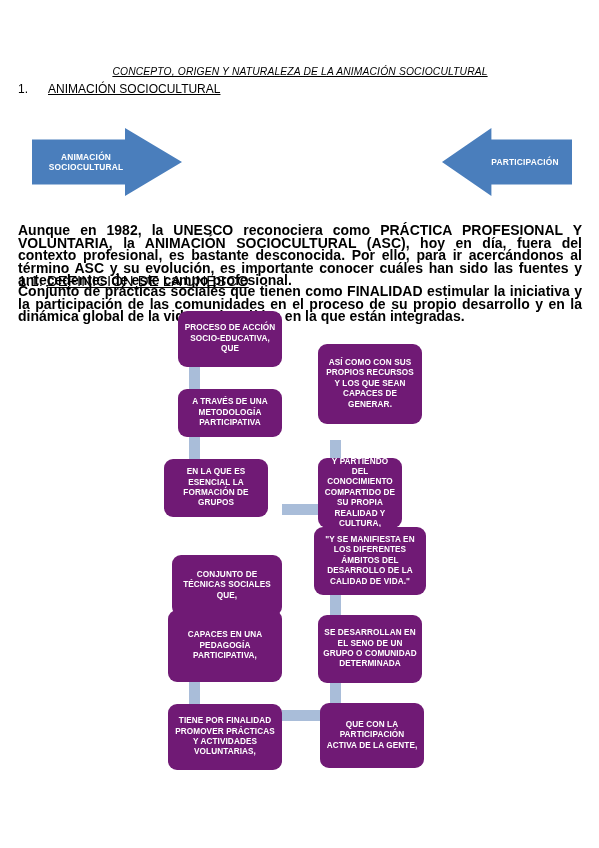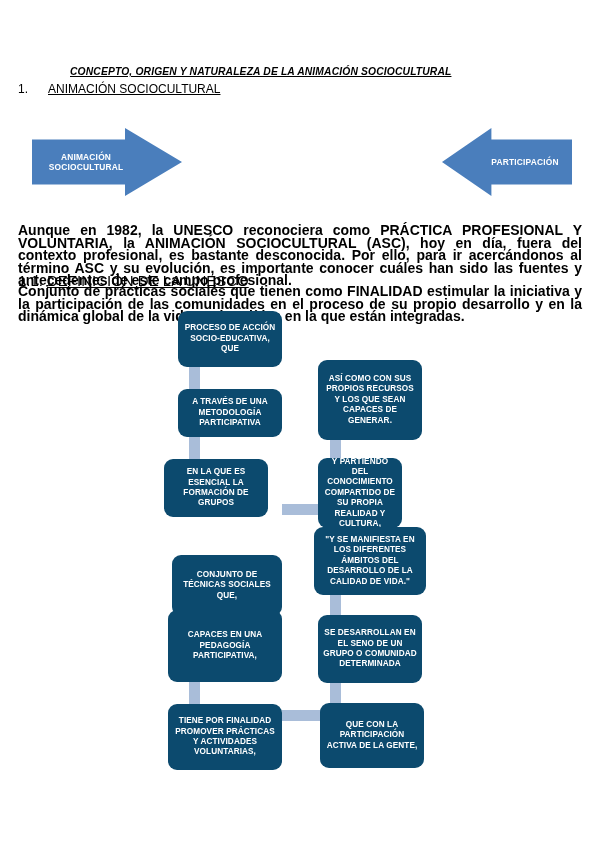--- a/index.html
+++ b/index.html
@@ -22,23 +22,23 @@
     inset: 0;
     background: #ffffff;
   }
 
   
   .doc-title {
     position: absolute;
     left: 70px;
     top: 66px;
     width: 460px;
-    text-align: left;
+    text-align: center;
     font-size: 10.3px;
-    font-weight: bold;
+    font-weight: normal;
     font-style: italic;
     text-decoration: underline;
     letter-spacing: 0.15px;
     white-space: nowrap;
   }
 
   .section-line {
     position: absolute;
     left: 18px;
     top: 82px;
@@ -101,21 +101,21 @@
     clip-path: polygon(100% 17%, 38% 17%, 38% 0%, 0% 50%, 38% 100%, 38% 83%, 100% 83%);
     padding-left: 36px;
     box-sizing: border-box;
   }
 
   
   .flow { position: absolute; left: 0; top: 0; width: 599px; height: 848px; }
 
   .fbox {
     position: absolute;
-    background: #0c4a6e;
+    background: #701a75;
     border-radius: 9px;
     color: #ffffff;
     font-size: 8.2px;
     font-weight: bold;
     line-height: 10.4px;
     letter-spacing: 0.1px;
     text-align: center;
     display: flex;
     align-items: center;
     justify-content: center;
@@ -174,20 +174,20 @@
     <div class="conn-h" style="left:282px; top:504px; width:40px;"></div>
     <div class="conn-h" style="left:282px; top:710px; width:40px;"></div>
 
     <div class="fbox" style="left:178px; top:311px; width:104px; height:56px;">PROCESO DE ACCIÓN SOCIO-EDUCATIVA, QUE</div>
     <div class="fbox" style="left:178px; top:389px; width:104px; height:48px;">A TRAVÉS DE UNA METODOLOGÍA PARTICIPATIVA</div>
     <div class="fbox" style="left:164px; top:459px; width:104px; height:58px;">EN LA QUE ES ESENCIAL LA FORMACIÓN DE GRUPOS</div>
     <div class="fbox" style="left:172px; top:527px; width:110px; height:61px;margin-top:28px;">CONJUNTO DE TÉCNICAS SOCIALES QUE,</div>
     <div class="fbox" style="left:168px; top:610px; width:114px; height:72px;">CAPACES EN UNA PEDAGOGÍA PARTICIPATIVA,</div>
     <div class="fbox" style="left:168px; top:704px; width:114px; height:66px;">TIENE POR FINALIDAD PROMOVER PRÁCTICAS Y ACTIVIDADES VOLUNTARIAS,</div>
 
-    <div class="fbox" style="left:318px; top:360px; width:104px; height:80px;">ASÍ COMO CON SUS PROPIOS RECURSOS Y LOS QUE SEAN CAPACES DE GENERAR.</div>
+    <div class="fbox" style="left:318px; top:344px; width:104px; height:80px;">ASÍ COMO CON SUS PROPIOS RECURSOS Y LOS QUE SEAN CAPACES DE GENERAR.</div>
     <div class="fbox" style="left:318px; top:458px; width:84px; height:70px;">Y PARTIENDO DEL CONOCIMIENTO COMPARTIDO DE SU PROPIA REALIDAD Y CULTURA,</div>
     <div class="fbox" style="left:314px; top:527px; width:112px; height:68px;">"Y SE MANIFIESTA EN LOS DIFERENTES ÁMBITOS DEL DESARROLLO DE LA CALIDAD DE VIDA."</div>
     <div class="fbox" style="left:318px; top:615px; width:104px; height:68px;">SE DESARROLLAN EN EL SENO DE UN GRUPO O COMUNIDAD DETERMINADA</div>
     <div class="fbox" style="left:320px; top:703px; width:104px; height:65px;">QUE CON LA PARTICIPACIÓN ACTIVA DE LA GENTE,</div>
 
   </div>
 </div>
 
 </body></html>

